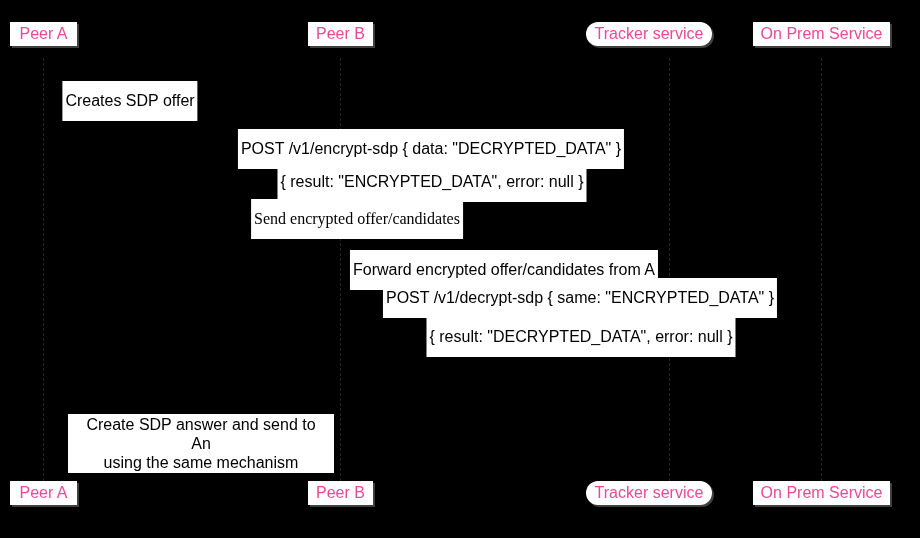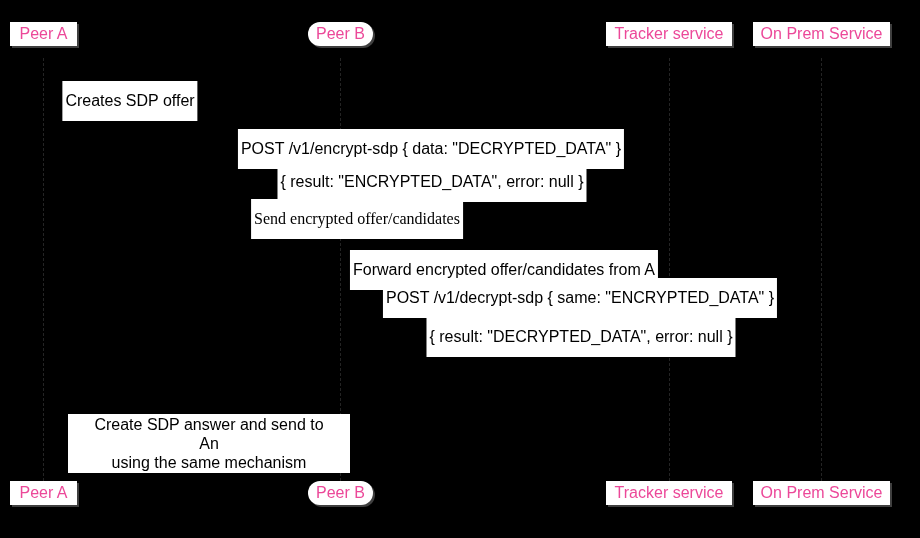--- a/index.html
+++ b/index.html
@@ -44,26 +44,26 @@
   .note {
     position: absolute;
     left: 68px;
     top: 414px;
     width: 250px;
     background: #ffffff;
     color: #000000;
     font-size: 16px;
     line-height: 19px;
     text-align: center;
-    padding: 1px 16px;
+    padding: 1px 8px;
   }
   
   .col-a { left: 10px;  width: 67px; }
-  .col-b { left: 308px; width: 65px; border-radius: 13px; }
-  .col-t { left: 606px; width: 126px; }
+  .col-b { left: 308px; width: 65px; }
+  .col-t { left: 586px; width: 126px; border-radius: 13px; }
   .col-o { left: 753px; width: 137px; }
   .row-top { top: 22px; }
   .row-bottom { top: 481px; }
   .ll-a { left: 43px; }
   .ll-b { left: 340px; }
   .ll-t { left: 669px; }
   .ll-o { left: 821px; }
   
   .m0 { left: 130px;   top: 81px; }
   .m1 { left: 431px;   top: 121px; margin-top: 8px; }

